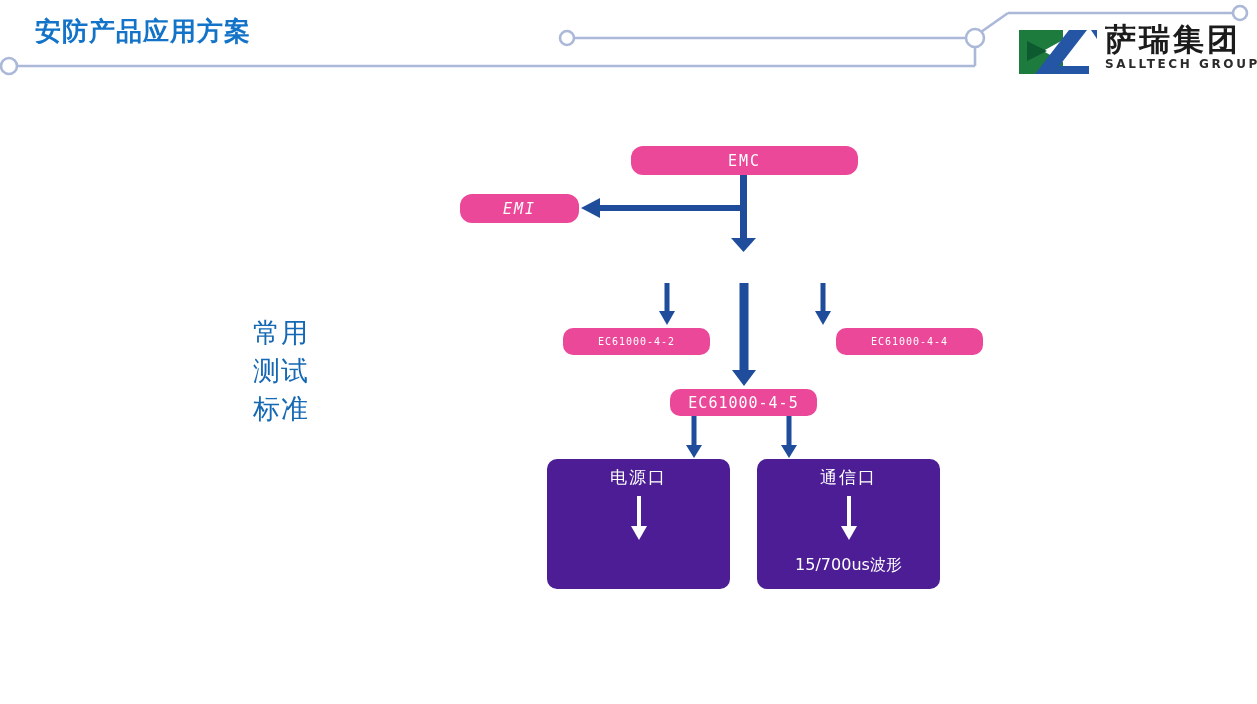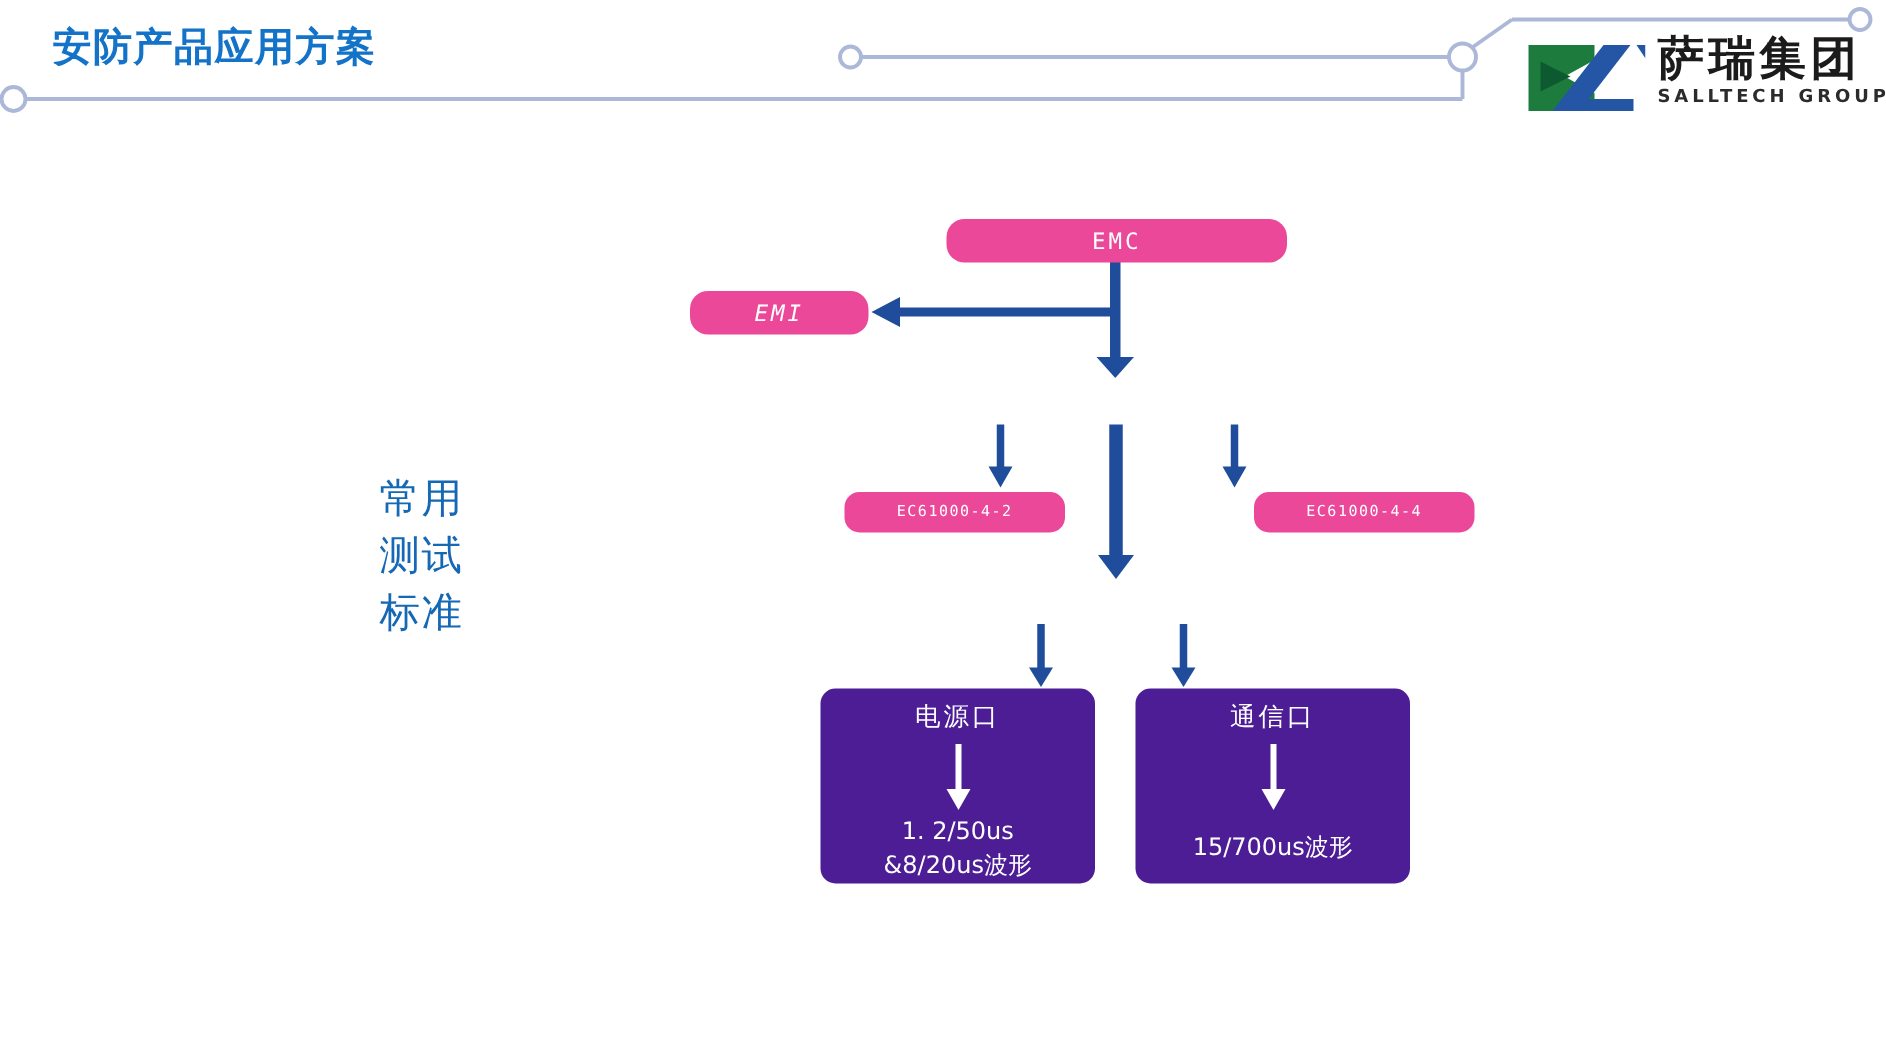--- a/index.html
+++ b/index.html
@@ -114,29 +114,28 @@
 
       <rect x="786.5" y="416" width="5" height="30"></rect>
       <polygon points="781,445 797,445 789,458"></polygon>
     </g>
   </svg>
 
   <div class="pill pill-emc">EMC</div>
   <div class="pill pill-emi">EMI</div>
   <div class="pill pill-ec pill-ec2">EC61000-4-2</div>
   <div class="pill pill-ec pill-ec4">EC61000-4-4</div>
+  <div class="pill pill-ec5">EC61000-4-5</div>
 
   <div class="bigbox bigbox-power">
     <div class="bigbox-title">电源口</div>
     <svg class="bigbox-arrow" width="18" height="46" viewBox="0 0 18 46">
       <rect x="7" y="0" width="4" height="31" fill="#ffffff"></rect>
       <polygon points="1,30 17,30 9,44" fill="#ffffff"></polygon>
     </svg>
-    <div class="bigbox-detail">1. 2/50us
-&amp;8/20us波形</div>
   </div>
 
   <div class="bigbox bigbox-comm">
     <div class="bigbox-title">通信口</div>
     <svg class="bigbox-arrow" width="18" height="46" viewBox="0 0 18 46">
       <rect x="7" y="0" width="4" height="31" fill="#ffffff"></rect>
       <polygon points="1,30 17,30 9,44" fill="#ffffff"></polygon>
     </svg>
     <div class="bigbox-detail">15/700us波形</div>
   </div>

